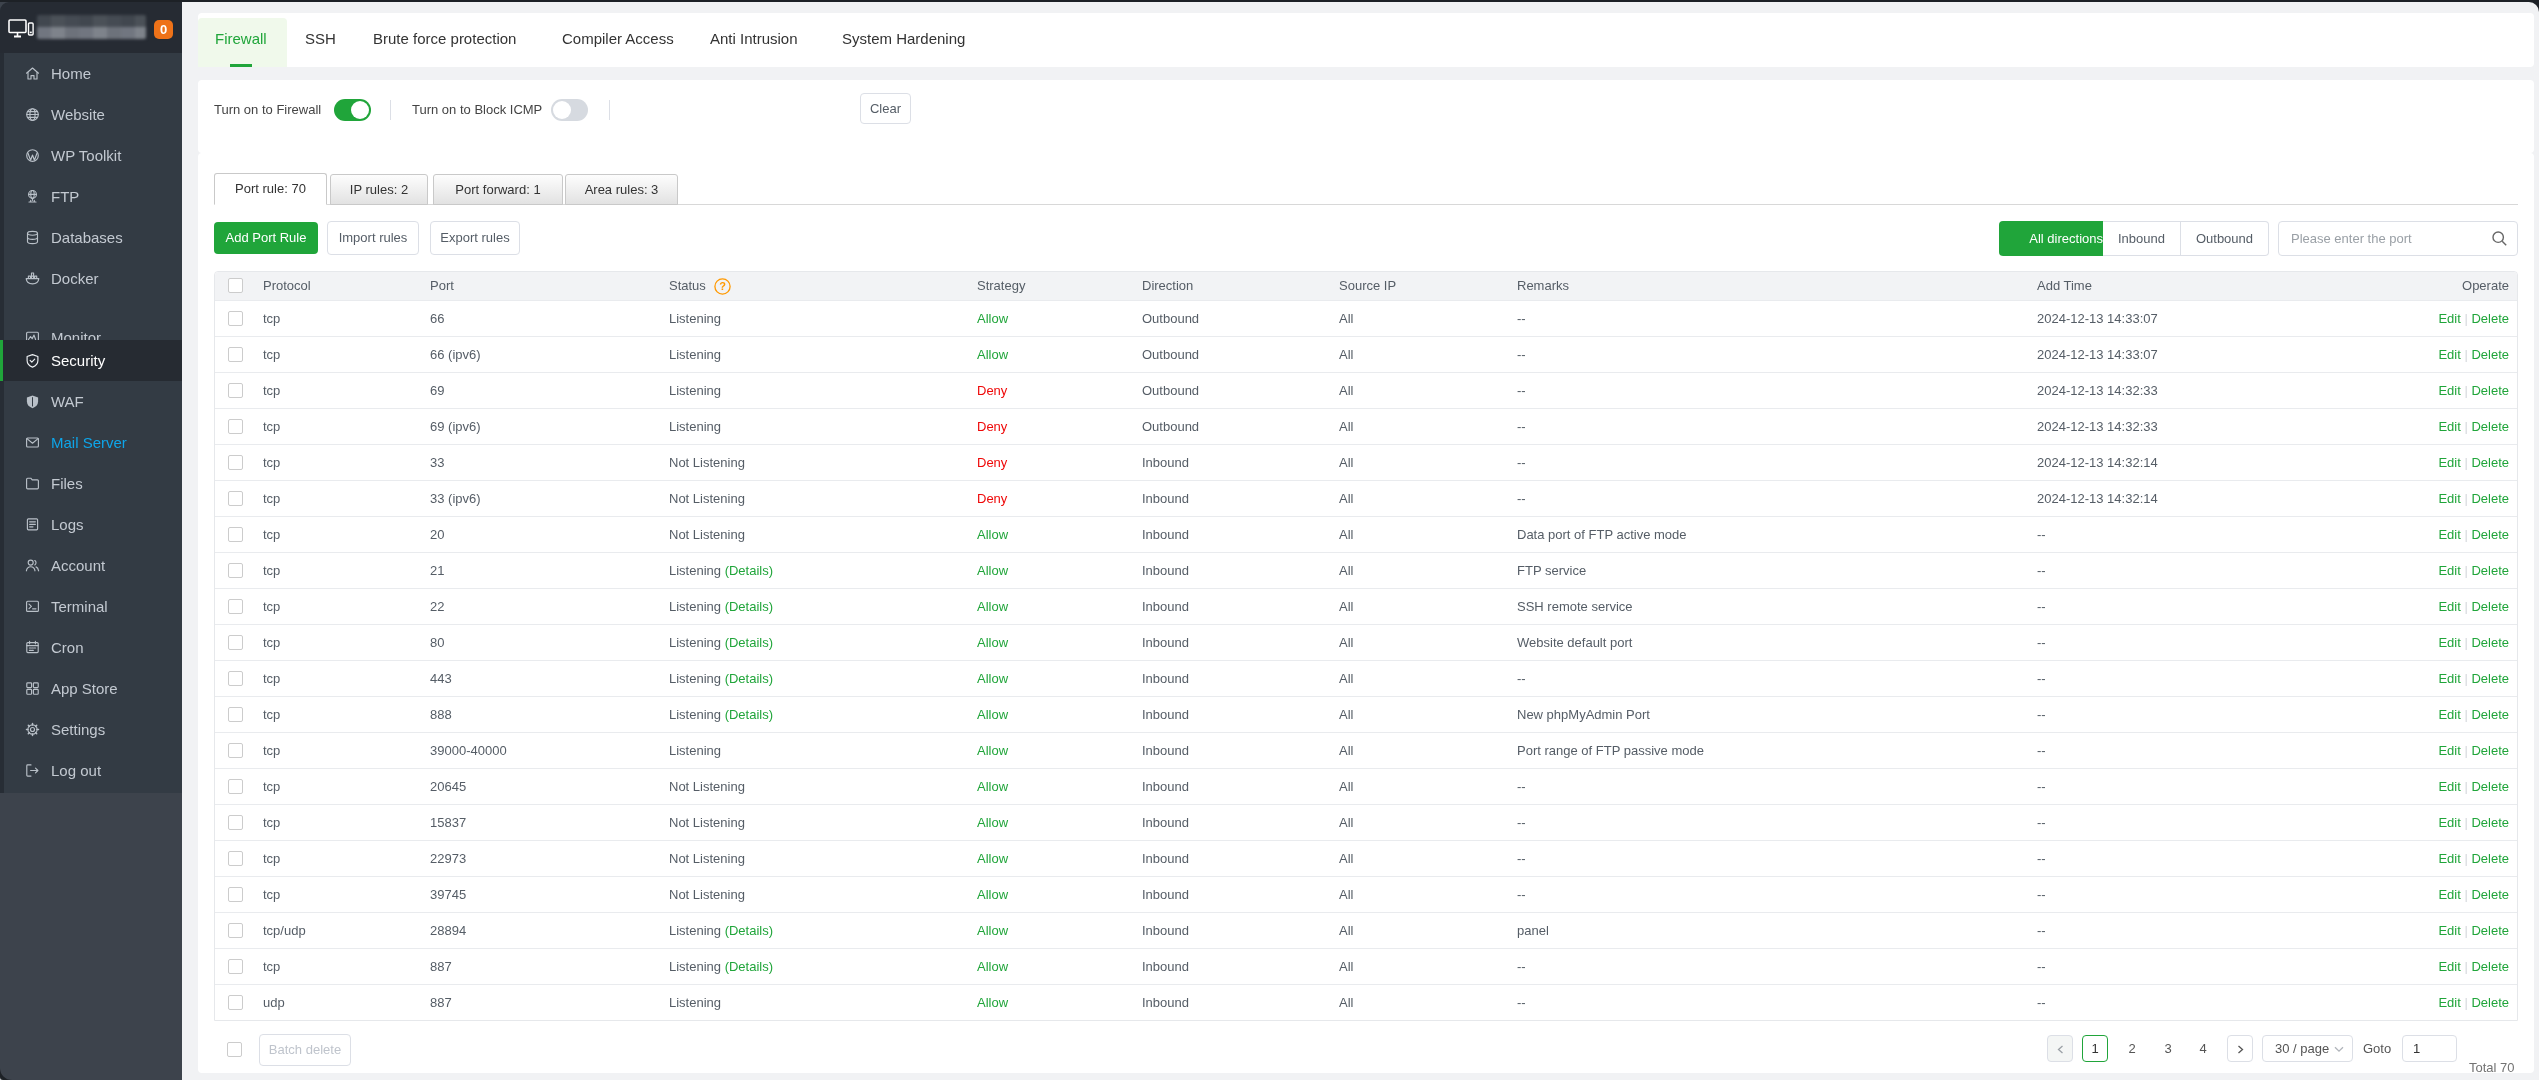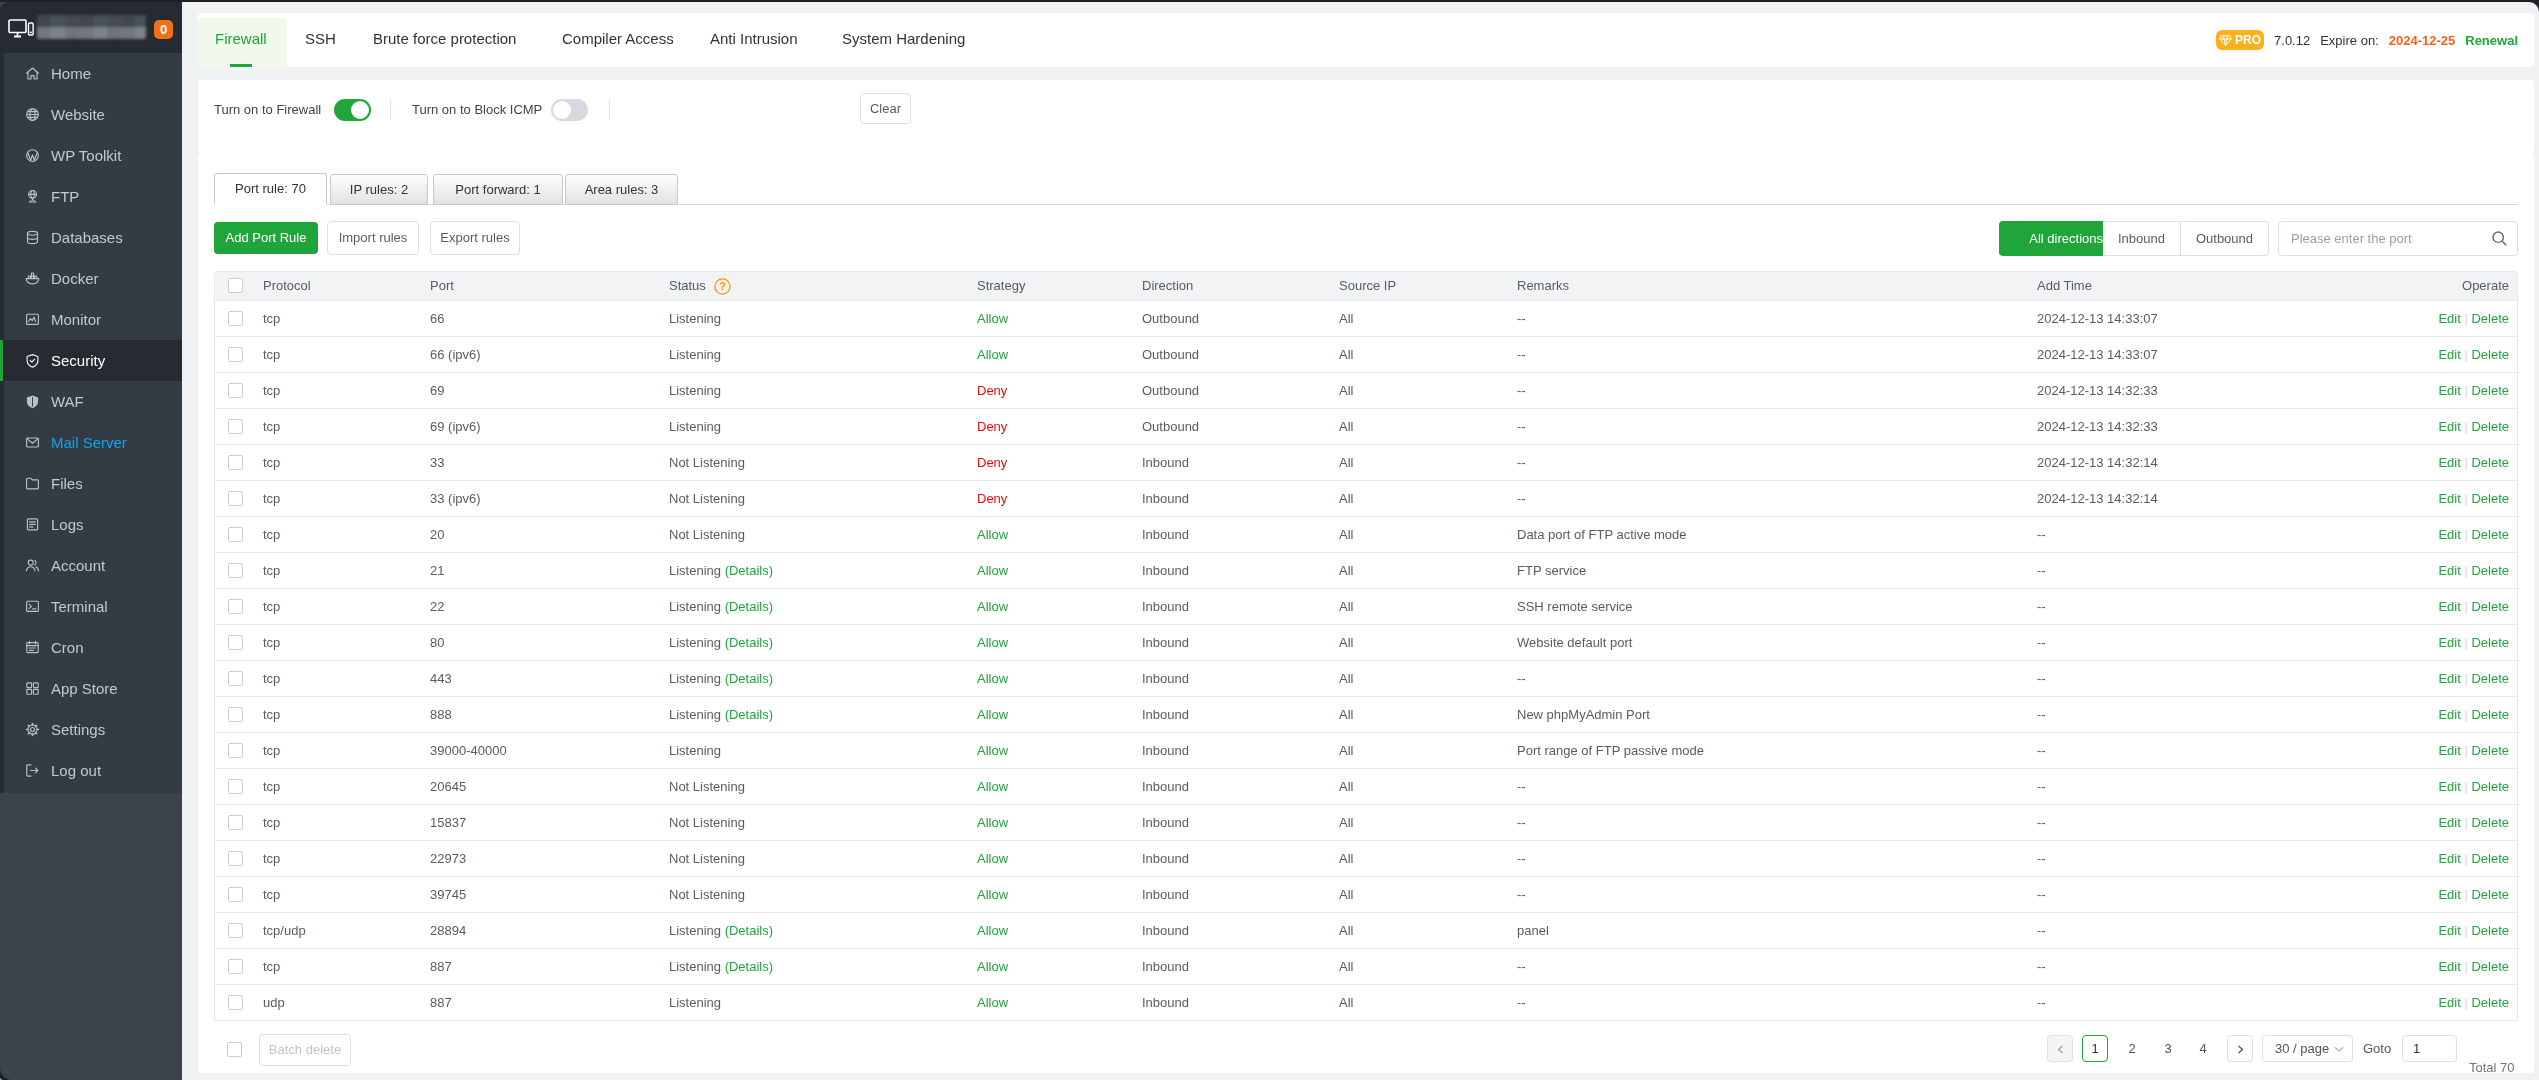--- a/index.html
+++ b/index.html
@@ -75,21 +75,21 @@
           </svg></div>
 <div class="abs" style="left:51px;top:0;line-height:41px;font-size:15px;color:#c3c9d1">Databases</div>
 </div>
 <div class="abs" style="left:0;top:205px;width:182px;height:41px">
 <div class="abs" style="left:24px;top:12px"><svg width="17" height="17" viewBox="0 0 17 17" style="stroke:#b9c0c8;stroke-width:1.15;fill:none;stroke-linecap:round;stroke-linejoin:round">
             <path d="M2.2 8.6h12.6c-.3 2.9-2.3 5.2-6.3 5.2s-6-2.3-6.3-5.2z" fill="none"></path>
             <path d="M4.4 8.3V6.1h2.1v2.2M7.5 8.3V6.1h2.1v2.2M7.5 5.2V3h2.1v2.2M10.6 8.3V6.1h2.1v2.2" fill="none"></path>
           </svg></div>
 <div class="abs" style="left:51px;top:0;line-height:41px;font-size:15px;color:#c3c9d1">Docker</div>
 </div>
-<div class="abs" style="left:0;top:246px;width:188px;height:41px">
+<div class="abs" style="left:0;top:264px;width:188px;height:41px">
 <div class="abs" style="left:24px;top:12px"><svg width="17" height="17" viewBox="0 0 17 17" style="stroke:#b9c0c8;stroke-width:1.15;fill:none;stroke-linecap:round;stroke-linejoin:round">
             <rect x="2.6" y="3.2" width="11.8" height="10.2" rx="1" fill="none"></rect>
             <path d="M4.5 10.5l2-3 1.7 2.2 1.8-3.6 1.6 4.4" fill="none"></path>
           </svg></div>
 <div class="abs" style="left:51px;top:0;line-height:41px;font-size:15px;color:#c3c9d1">Monitor</div>
 </div>
 <div class="abs" style="left:0;top:287px;width:182px;height:41px;background:#262b32;border-left:3px solid #20a53a">
 <div class="abs" style="left:21px;top:12px"><svg width="17" height="17" viewBox="0 0 17 17" style="stroke:#eef1f4;stroke-width:1.15;fill:none;stroke-linecap:round;stroke-linejoin:round">
             <path d="M8.5 2.6l5.4 1.9v4c0 3.2-2.2 5.4-5.4 6.6-3.2-1.2-5.4-3.4-5.4-6.6v-4z" fill="none"></path>
             <path d="M6.1 8.4l1.7 1.7 2.9-3" fill="none"></path>
@@ -174,30 +174,20 @@
 </div>
 <div class="panel" style="top:13px;height:54px">
 <div class="abs" style="left:0;top:5px;width:89px;height:49px;background:#f0f9eb;border-radius:4px 4px 0 0"></div>
 <div class="abs" style="left:32px;bottom:0;width:22px;height:3px;background:#20a53a"></div>
 <div class="abs grn" style="left:17px;top:0;line-height:52px;font-size:15px">Firewall</div>
 <div class="abs" style="left:107px;top:0;line-height:52px;font-size:15px;color:#333">SSH</div>
 <div class="abs" style="left:175px;top:0;line-height:52px;font-size:15px;color:#333">Brute force protection</div>
 <div class="abs" style="left:364px;top:0;line-height:52px;font-size:15px;color:#333">Compiler Access</div>
 <div class="abs" style="left:512px;top:0;line-height:52px;font-size:15px;color:#333">Anti Intrusion</div>
 <div class="abs" style="left:644px;top:0;line-height:52px;font-size:15px;color:#333">System Hardening</div>
-<div class="abs" style="right:16px;top:0;height:54px;display:flex;align-items:center;gap:10px">
-<span style="display:inline-flex;align-items:center;justify-content:center;gap:3px;width:48px;height:20px;background:#fcb11c;border-radius:6px;color:#fff;font-size:12px;font-weight:bold"><svg width="13" height="11" viewBox="0 0 13 11">
-          <path d="M2.2.8h8.6L12.4 4 6.5 10.4.6 4z" fill="none" stroke="#fff" stroke-width="1"></path>
-          <path d="M4.2.8 6.5 10.4 8.8.8M.6 4h11.8" fill="none" stroke="#fff" stroke-width="1"></path>
-        </svg>PRO</span>
-<span style="color:#333">7.0.12</span>
-<span style="color:#333">Expire on:</span>
-<span style="color:#fc6016;font-weight:bold">2024-12-25</span>
-<span style="color:#20a53a;font-weight:bold">Renewal</span>
-</div>
 </div>
 <div class="panel" style="top:80px;height:73px">
 <div class="abs" style="left:16px;top:0;line-height:60px;color:#444">Turn on to Firewall</div>
 <div class="abs" style="left:136px;top:19px;width:37px;height:22px;border-radius:11px;background:#20a53a">
       <div class="abs" style="right:2px;top:2px;width:18px;height:18px;border-radius:50%;background:#fff"></div>
     </div>
 <div class="abs" style="left:192px;top:20px;width:1px;height:20px;background:#dcdfe6"></div>
 <div class="abs" style="left:214px;top:0;line-height:60px;color:#444">Turn on to Block ICMP</div>
 <div class="abs" style="left:353px;top:19px;width:37px;height:22px;border-radius:11px;background:#d6dae0">
       <div class="abs" style="left:2px;top:2px;width:18px;height:18px;border-radius:50%;background:#fff"></div>

